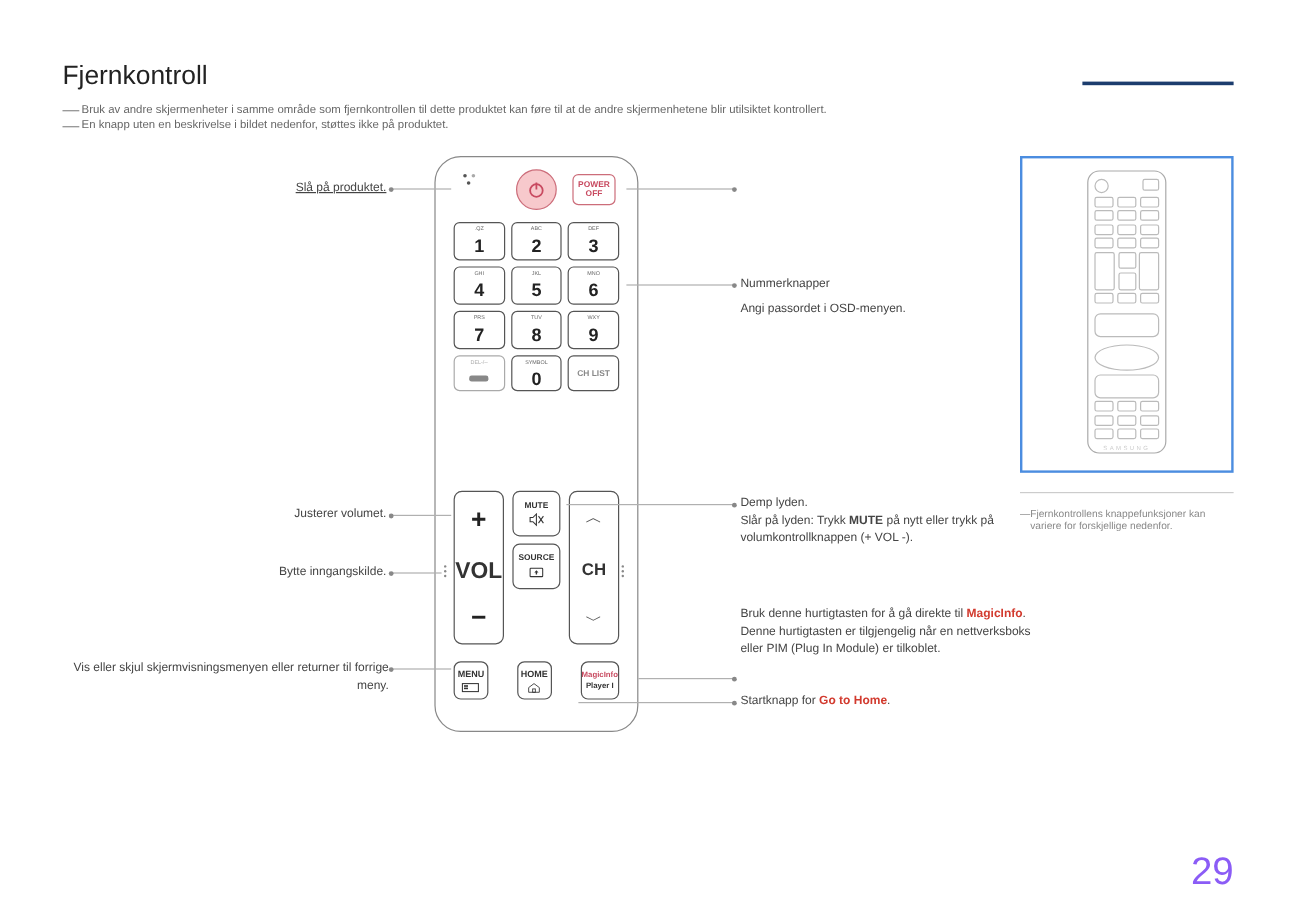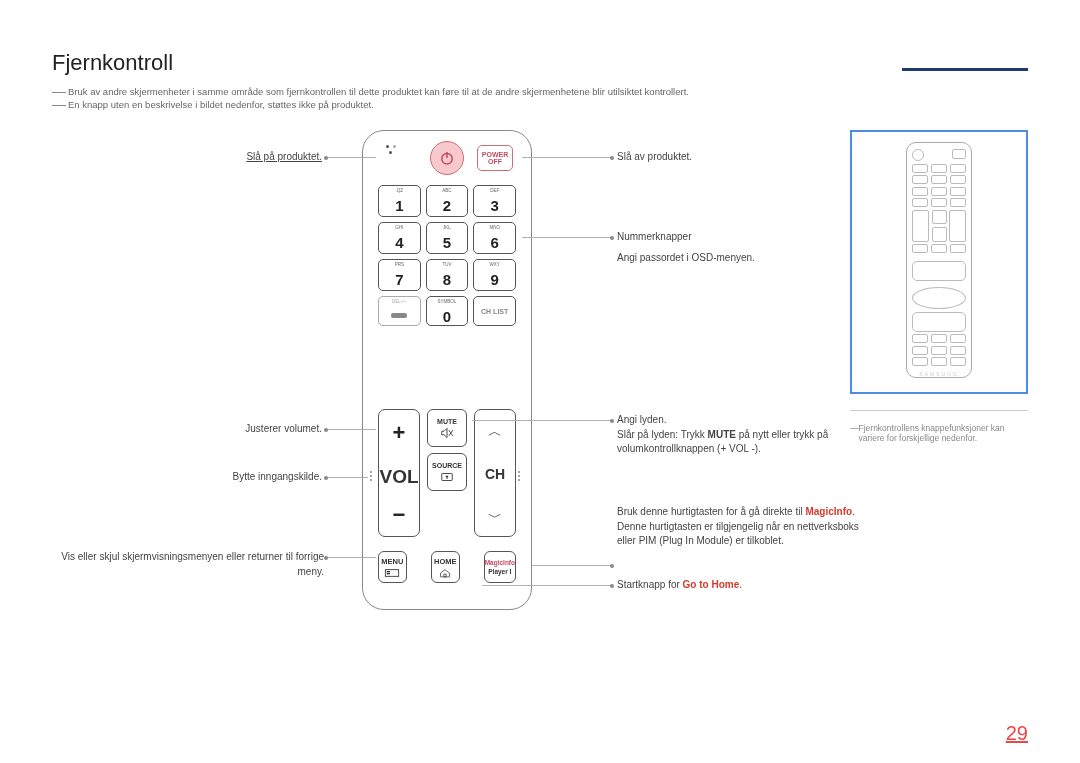--- a/index.html
+++ b/index.html
@@ -61,21 +61,21 @@
   .thumb { width:66px; height:236px; margin:0 auto; border:1px solid #aaa; border-radius:10px; position:relative; padding:6px 5px; display:flex; flex-direction:column; gap:2.5px; }
   .thumb .tr { display:flex; gap:2.5px; }
   .tk { flex:1; border:0.8px solid #bbb; border-radius:2px; height:9px; }
   .tk.round { border-radius:50%; height:12px; flex:0 0 12px; }
   .tk.tall { height:20px; }
   .tbig { height:32px; }
   .tbrand { text-align:center; font-size:5px; color:#ccc; letter-spacing:2px; margin-top:2px; }
   .tnote { font-size:8.5px; color:#888; margin-top:12px; display:flex; }
   .tnote .dash { width:10px; }
 
-  .pageno { position:absolute; right:52px; bottom:18px; font-size:20px; color:#ef4444; font-weight:300;text-decoration:underline; }
+  .pageno { position:absolute; right:52px; bottom:18px; font-size:32px; color:#8b5cf6; font-weight:300; }
 </style>
 </head>
 <body>
 
 <div class="page">
   <div class="top-rule"></div>
   <h1>Fjernkontroll</h1>
   <div class="note">
       <span class="dash">―</span>
       <span>Bruk av andre skjermenheter i samme område som fjernkontrollen til dette produktet kan føre til at de andre skjermenhetene blir utilsiktet kontrollert.</span>
@@ -228,35 +228,34 @@
       </div>
 
     <div class="callout left" style="left:0; top:420px; width:272px;"><span>Vis eller skjul skjermvisningsmenyen eller returner til forrige meny.</span></div>
     <div class="lead" style="left:274px; top:427px; width:50px;">
         <span class="dot" style="left:-2px;"></span>
       </div>
 
     <div class="lead" style="left:470px; top:27px; width:90px;">
         <span class="dot" style="right:-2px;"></span>
       </div>
-    <div class="callout" style="left:565px; top:20px; width:240px;"><span>Slå av produktet.</span></div>
 
     <div class="lead" style="left:470px; top:107px; width:90px;">
         <span class="dot" style="right:-2px;"></span>
       </div>
     <div class="callout" style="left:565px; top:100px; width:240px;">
       <div>Nummerknapper</div>
       <div style="margin-top:6px;">Angi passordet i OSD-menyen.</div>
     </div>
 
     <div class="lead" style="left:420px; top:290px; width:140px;">
         <span class="dot" style="right:-2px;"></span>
       </div>
     <div class="callout" style="left:565px; top:283px; width:250px;">
-      <div>Angi lyden.</div>
+      <div>Demp lyden.</div>
       <div><span>Slår på lyden: Trykk </span><b>MUTE</b><span> på nytt eller trykk på volumkontrollknappen (+ VOL -).</span></div>
     </div>
 
     <div class="lead" style="left:480px; top:435px; width:80px;">
         <span class="dot" style="right:-2px;"></span>
       </div>
     <div class="callout" style="left:565px; top:375px; width:260px;">
       <span>Bruk denne hurtigtasten for å gå direkte til </span><span class="red">MagicInfo</span><span>. Denne hurtigtasten er tilgjengelig når en nettverksboks eller PIM (Plug In Module) er tilkoblet.</span>
     </div>
 

